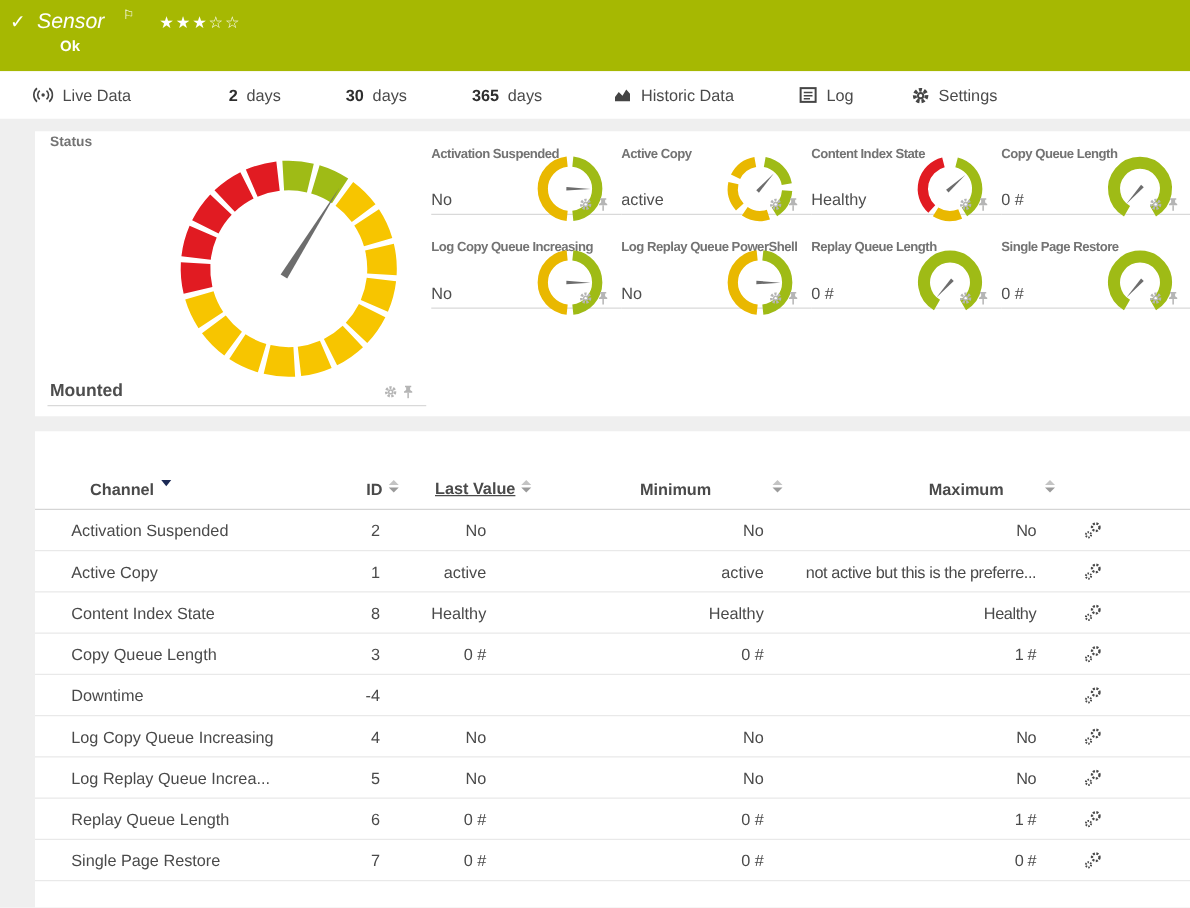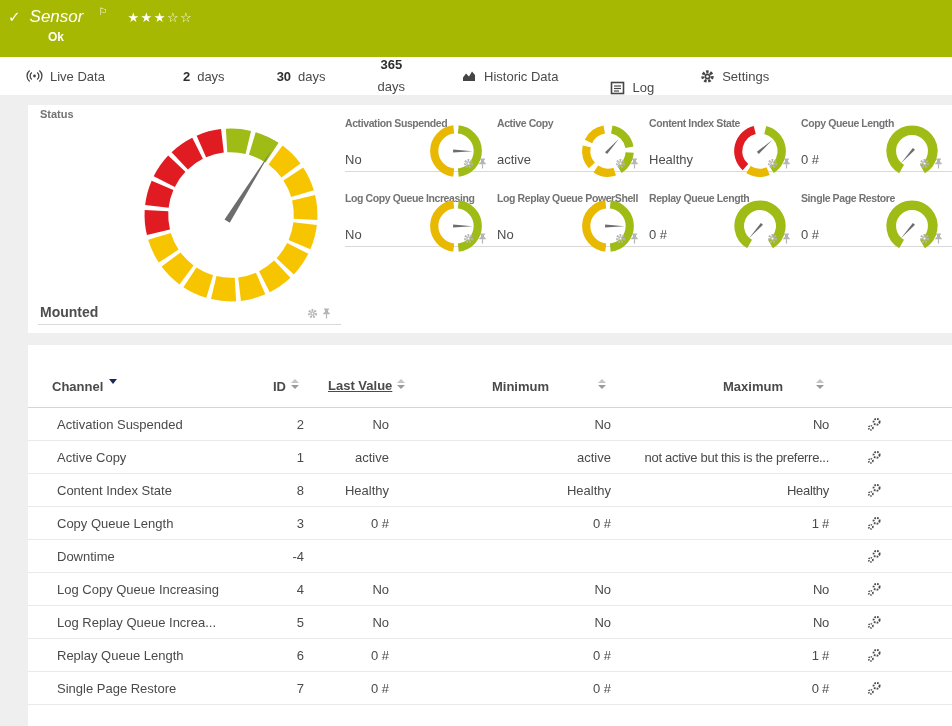--- a/index.html
+++ b/index.html
@@ -44,21 +44,21 @@
   
   .panel-grid{position:absolute;left:317px;top:5px;display:grid;grid-template-columns:repeat(4,152px);grid-auto-rows:62px;row-gap:13px}
   .gpanel{position:relative;border-bottom:1px solid #d9d9d9;cursor:pointer}
   .gpanel .panel-title{padding-top:7px;font-size:10.5px;letter-spacing:-0.4px;white-space:nowrap;overflow:hidden}
   .gpanel .panel-value{position:absolute;left:0;bottom:4px;font-size:13px;color:#4d4d4d}
   .gpanel .gauge{position:absolute;right:12px;top:12px;width:58px;height:58px}
   .gpanel .panel-icons{position:absolute;right:10px;bottom:2px}
 
   
   .thead{padding-top:28px;border-bottom:1px solid #d5d5d5}
-  .hrow{display:flex;align-items:center;padding-left:24px;padding-bottom:8px;min-height:34px}
+  .hrow{display:flex;align-items:flex-end;padding-left:44px;padding-bottom:8px;min-height:34px}
   .th{font-size:13px;font-weight:bold;color:var(--navy,#1b2a55);cursor:pointer}
   .th,.td{flex:none}
   .hv{width:56px;text-align:center;margin-left:auto;line-height:16px}
   .caret-down{display:inline-block;width:0;height:0;border-left:4px solid transparent;border-right:4px solid transparent;border-top:5px solid var(--navy,#1b2a55);margin-left:6px;vertical-align:1px}
   .sort-both{display:inline-block;margin-left:5px;vertical-align:1px}
   .sort-both i{display:block;width:0;height:0;border-left:4px solid transparent;border-right:4px solid transparent}
   .sort-both .up{border-bottom:4px solid #c4c4c4;margin-bottom:2px}
   .sort-both .down{border-top:4px solid #9b9b9b}
   .trow{display:flex;align-items:center;height:33px;padding-left:29px;border-bottom:1px solid #e9e9e9;cursor:pointer}
   .td{font-size:13px;color:#4a4a4a;display:flex;white-space:nowrap}
@@ -95,31 +95,31 @@
         <span class="tab-label">Live Data</span>
       </div>
       <div class="tab" style="margin-left: 78px;">
         <span class="tab-prefix">2</span>
         <span class="tab-label">days</span>
       </div>
       <div class="tab" style="margin-left: 52px;">
         <span class="tab-prefix">30</span>
         <span class="tab-label">days</span>
       </div>
-      <div class="tab" style="margin-left: 52px; flex-direction: column;">
+      <div class="tab" style="margin-left: 52px;">
         <span class="tab-prefix">365</span>
         <span class="tab-label">days</span>
       </div>
       <div class="tab" style="margin-left: 56px;">
         <svg width="16" height="15" viewBox="0 0 16 15">
           <path d="M2 12 L2 8.5 L5 4.5 L8 7.5 L11 2.5 L14 6 L14 12 Z" fill="#454545"></path>
         </svg>
         <span class="tab-label">Historic Data</span>
       </div>
-      <div class="tab" style="margin-left: 52px; align-items: flex-end;">
+      <div class="tab" style="margin-left: 52px;">
         <svg width="15" height="14" viewBox="0 0 15 14">
           <rect x="1.5" y="1.5" width="12" height="11" fill="none" stroke="#454545" stroke-width="1.6"></rect>
           <line x1="4" y1="5" x2="11" y2="5" stroke="#454545" stroke-width="1.2"></line>
           <line x1="4" y1="7.5" x2="11" y2="7.5" stroke="#454545" stroke-width="1.2"></line>
           <line x1="4" y1="10" x2="9" y2="10" stroke="#454545" stroke-width="1.2"></line>
         </svg>
         <span class="tab-label">Log</span>
       </div>
       <div class="tab" style="margin-left: 46px;">
         <svg width="15" height="15" viewBox="0 0 16 16">

